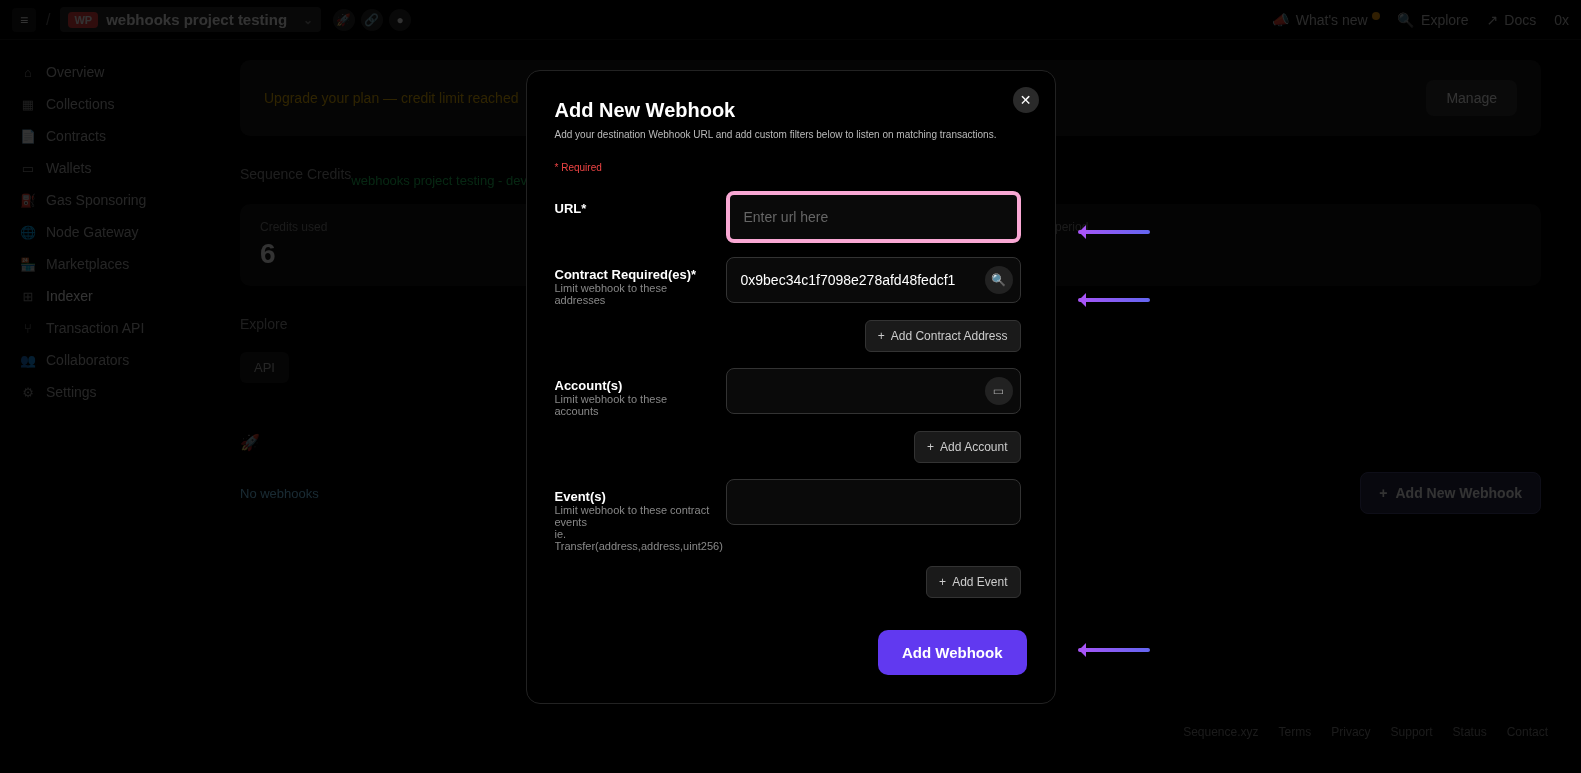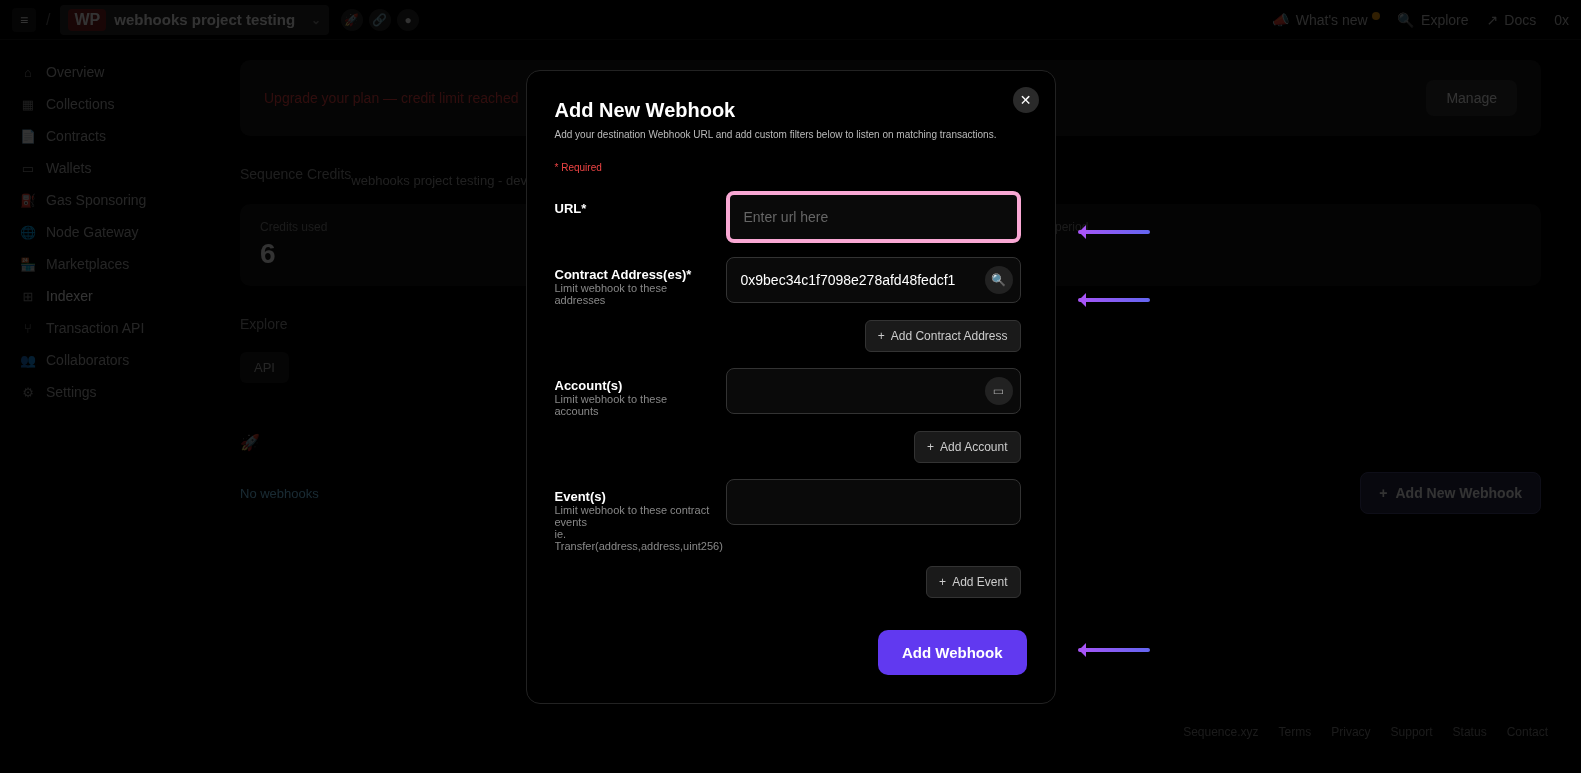--- a/index.html
+++ b/index.html
@@ -15,44 +15,44 @@
     .topbar {
       height: 40px;
       display: flex;
       align-items: center;
       padding: 0 12px;
       border-bottom: 1px solid #1a1a1a;
     }
     .logo-icon { width: 24px; height: 24px; display:flex; align-items:center; justify-content:center; background:#1a1a1a; border-radius:4px; font-size:14px; }
     .crumb-slash { margin: 0 10px; color: #666; }
     .project-badge { display:inline-flex; align-items:center; gap:8px; background:#2a2a2a; padding:4px 8px; border-radius:4px; font-weight:600; font-size:14px;}
-    .project-badge .wp { background:#7f1d1d; border-radius:4px; padding:2px 6px; font-size:16px;}
+    .project-badge .wp { background:#ef4444; border-radius:4px; padding:2px 6px; font-size:11px;}
     .project-name { font-weight:600; font-size:15px; }
     .chev { margin-left:8px; color:#888; font-size:12px;}
     .mini-icons { display:flex; gap:6px; margin-left:12px;}
     .mini-icon { width:22px; height:22px; border-radius:50%; display:flex; align-items:center; justify-content:center; background:#2a2a2a; font-size:12px;}
     .topbar-spacer { flex:1; }
     .top-right { display:flex; align-items:center; gap:18px; font-size:14px; color:#ccc;}
     .top-right .item { display:flex; align-items:center; gap:6px;}
     .top-right .badge-dot { width:8px; height:8px; border-radius:50%; background:#f59e0b; margin-left:-2px; margin-top:-8px;}
     
     .layout { display:flex; height: calc(773px - 40px - 28px);}
     .sidebar { width: 200px; padding: 16px 8px; }
     .sidebar-item { display:flex; align-items:center; gap:10px; padding:8px 12px; border-radius:6px; font-size:14px; color:#bbb; cursor:pointer;}
     .sidebar-item.active { color:#fff; }
     .sidebar-icon { width:16px; height:16px; display:flex; align-items:center; justify-content:center; font-size:13px; color:#999;}
     
     .main { flex:1; padding: 20px 40px; position:relative;}
     .banner { background:#1a1a1a; border-radius:10px; padding:20px 24px; display:flex; align-items:center; justify-content:space-between; margin-bottom:30px;}
-    .banner-text { color:#ef4444; font-size:14px;}
+    .banner-text { color:#eab308; font-size:14px;}
     .manage-btn { background:#333; color:#fff; padding:10px 20px; border-radius:8px; font-size:14px; font-weight:500;}
     
     .credits-row { display:flex; gap:20px; margin-bottom:30px;}
     .credits-label { font-size:14px; color:#999; margin-bottom:12px;}
-    .proj-select { font-size:13px; color:#a3a3a3; display:flex; align-items:center; gap:20px;}
+    .proj-select { font-size:13px; color:#22c55e; display:flex; align-items:center; gap:20px;}
     .credits-header { display:flex; justify-content:flex-start; align-items:center; margin-bottom:10px;}
     .credit-card { flex:1; background:#141414; border-radius:10px; padding:16px 20px;}
     .credit-card .title { font-size:12px; color:#888; margin-bottom:4px;}
     .credit-card .value { font-size:28px; font-weight:700;}
     
     .explore { font-size:14px; color:#999; margin-bottom:20px;}
     .api-btn { background:#1a1a1a; padding:8px 14px; border-radius:6px; font-size:13px; color:#bbb; display:inline-block; margin-bottom:30px;}
     
     .webhooks-section { margin-top:20px;}
     .no-webhooks { color:#7dd3fc; font-size:13px;}
@@ -240,21 +240,21 @@
 
     <div class="field-row">
       <div class="field-label">URL*</div>
       <div class="field-input-wrap">
         <input class="field-input highlighted" placeholder="Enter url here" style="">
       </div>
     </div>
 
     <div class="field-row">
       <div class="field-label">
-        <span>Contract Address(es)*</span>
+        <span>Contract Required(es)*</span>
         <div class="field-help">Limit webhook to these addresses</div>
       </div>
       <div class="field-input-wrap input-with-icon">
         <input class="field-input" value="0x9bec34c1f7098e278afd48fedcf1" style="">
         <div class="input-icon-btn">
             <span>🔍</span>
           </div>
       </div>
     </div>
     <div class="clearfix">

